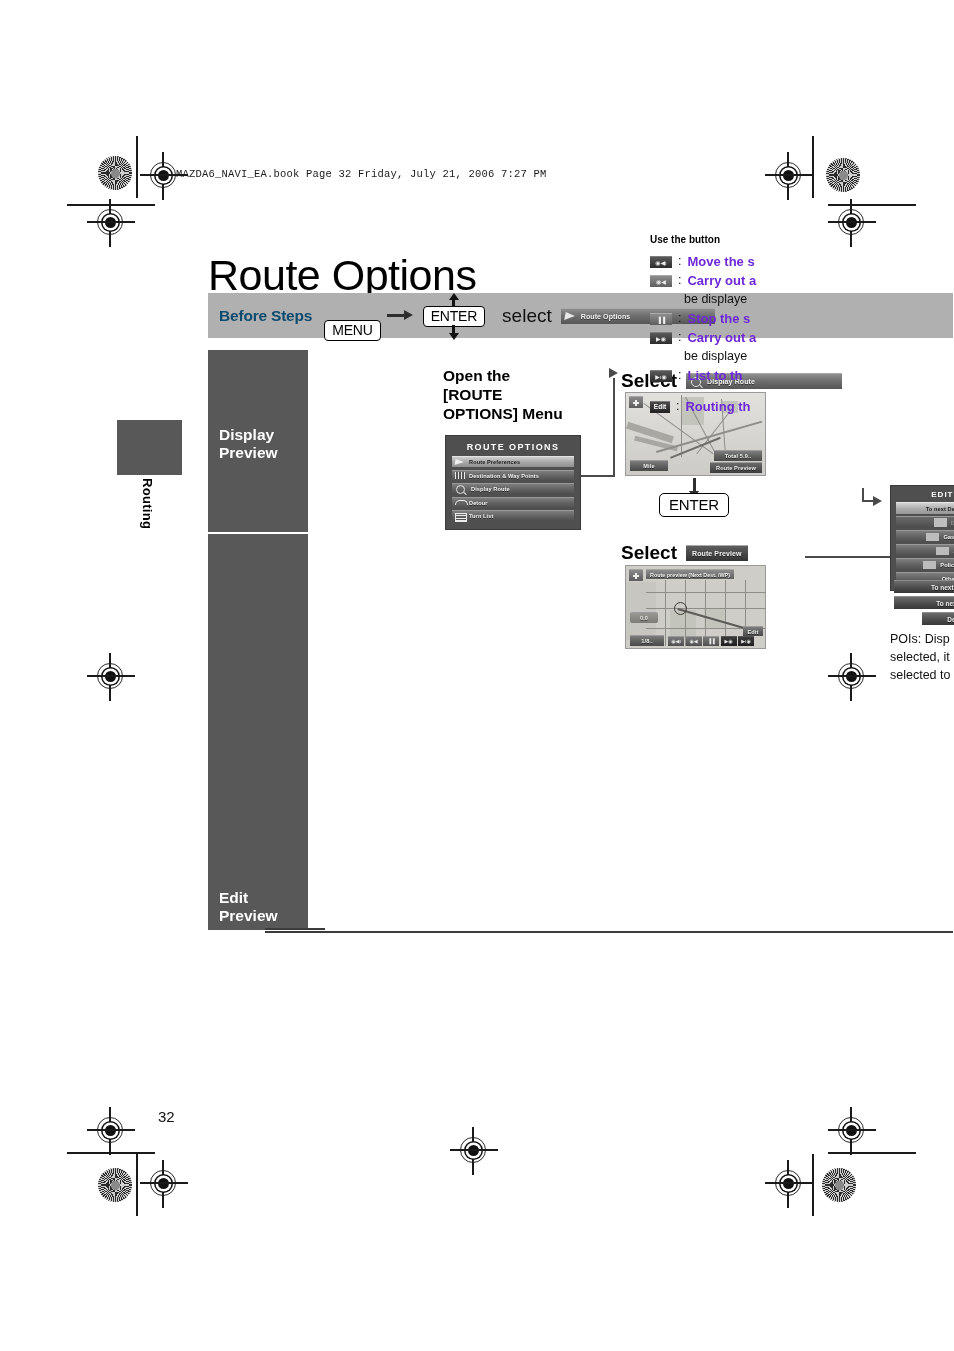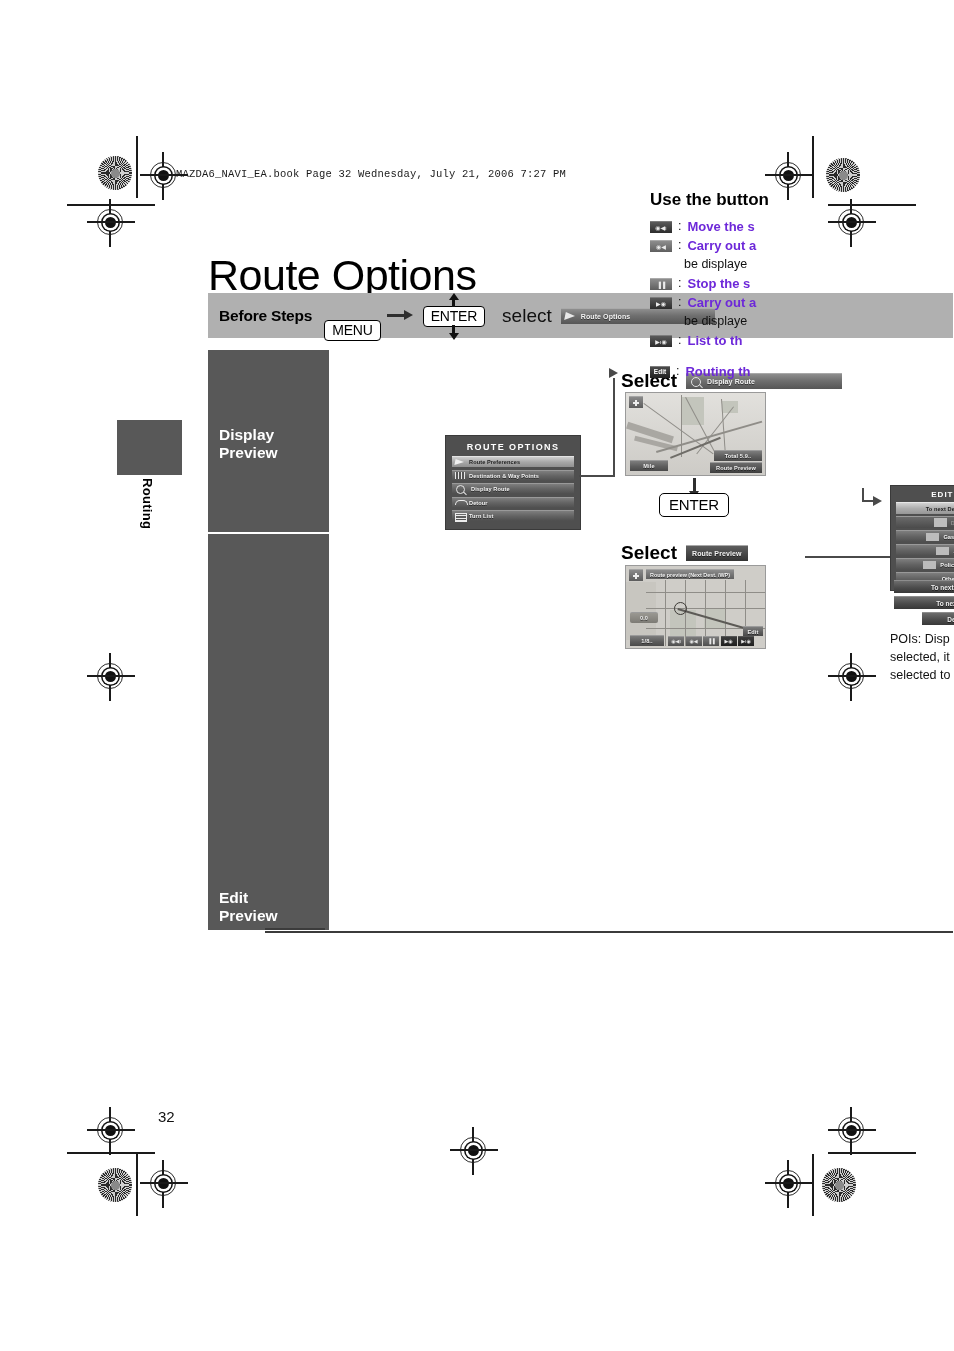--- a/index.html
+++ b/index.html
@@ -68,21 +68,21 @@
     position: absolute;
     left: 208px; top: 293px;
     width: 745px; height: 45px;
     background: #b0b0b0;
     display: flex; align-items: center;
   }
   .before-label {
     margin-left: 11px;
     font-size: 15.5px;
     font-weight: bold;
-    color: #000000;
+    color: #0c4a6e;
     letter-spacing: -0.2px;
   }
   .key-btn {
     display: inline-flex; align-items: center; justify-content: center;
     border: 1.8px solid #000;
     border-radius: 4px;
     background: #fff;
     font-size: 14px;
     font-weight: 500;
     color: #000;
@@ -161,21 +161,21 @@
     position: absolute; left: 140px; top: 478px;
     font-size: 13px; font-weight: bold; color: #000;
     writing-mode: vertical-rl;
     letter-spacing: 0.3px;
   }
 
   
   .content { position: absolute; left: 208px; top: 350px; width: 745px; height: 588px; }
 
   .sect-col {
-    position: absolute; left: 0; top: 0; width: 121px;
+    position: absolute; left: 0; top: 0; width: 100px;
   }
   .sect-box {
     background: #585858; color: #fff;
     font-size: 15.5px; font-weight: bold; line-height: 1.18;
     position: relative;
   }
   .sect-box .sect-text { position: absolute; left: 11px; }
   #sect-display { height: 182px; }
   #sect-display .sect-text { top: 76px; }
   #sect-route { height: 396px; margin-top: 2px; }
@@ -337,21 +337,21 @@
   #enter-mid .key-btn { font-size: 15px; padding: 3px 9px 4px; border-radius: 5px; }
 
   
   .long-arrow { position:absolute; left:480px; top:201px; width:176px; height:11px; }
   .long-arrow .h { position:absolute; left:0; top:5px; height:1.6px; width:166px; background:#4a4a4a; }
 
   
   .right-col {
     position: absolute; left: 650px; top: 190px; width: 200px;
   }
-  .rc-head { font-size: 17px; font-weight: bold; color: #000; white-space: nowrap; }
+  .rc-head { font-size: 10px; font-weight: bold; color: #000; white-space: nowrap; margin-top: 44px; }
   .rc-list { margin-top: 9px; }
   .rc-row { display: flex; align-items: flex-start; margin-bottom: 4px; }
   .rc-badge {
     flex: none; width: 22px; height: 11px; margin-top: 2px;
     background: linear-gradient(180deg,#5a5a5a,#2c2c2c);
     border-top: 1px solid #7d7d7d;
     display:flex;align-items:center;justify-content:center;gap:1px;
     color:#ececec; font-size:6px; line-height:1;
   }
   .rc-badge.light { background: linear-gradient(180deg,#8d8d8d,#5f5f5f); border-top-color:#aaa; }
@@ -460,21 +460,21 @@
 <div class="reg-target" style="left:838px; top:1117px;">
     <div class="bullseye"></div>
   </div>
 <div class="reg-line" style="left:828px; top:1152px; width:88px; height:1.6px;"></div>
 <div class="reg-star" style="left:822px; top:1168px;"></div>
 <div class="reg-line" style="left:812px; top:1154px; width:1.6px; height:62px;"></div>
 <div class="reg-target" style="left:775px; top:1170px;">
     <div class="bullseye"></div>
   </div>
 
-<div class="slug" style="left:176px; top:168px;">MAZDA6_NAVI_EA.book  Page 32  Wednesday, July 21, 2006  7:27 PM</div>
+<div class="slug" style="left:176px; top:168px;">MAZDA6_NAVI_EA.book  Page 32  Friday, July 21, 2006  7:27 PM</div>
 
 <h1 class="page-title">Route Options</h1>
 
 <div class="before-band">
   <span class="before-label">Before Steps</span>
   <span class="key-btn" style="margin-left:12px;margin-top:30px;">MENU</span>
   <span class="arrow-right"></span>
   <span class="enter-stack">
     <span class="arr-up"></span>
     <span class="key-btn" style="margin:7px 0 6px;">ENTER</span>
@@ -502,20 +502,25 @@
     <div class="sect-box" id="sect-route">
       <div class="sect-text">
         <div>Edit</div>
         <div>Preview</div>
       </div>
     </div>
   </div>
 
   <div class="panel">
 
+    <div class="step-head" id="open-head">
+      <div>Open the</div>
+      <div>[ROUTE</div>
+      <div>OPTIONS] Menu</div>
+    </div>
 
     <div class="ui-menu" id="route-options-menu">
       <div class="ui-menu-title">ROUTE OPTIONS</div>
       <div class="ui-menu-items">
         <div class="ui-menu-item sel">
           <span class="mi-ico mi-pref"></span>
           <span class="mi-label">Route Preferences</span>
         </div>
         <div class="ui-menu-item">
           <span class="mi-ico mi-dest"></span>

